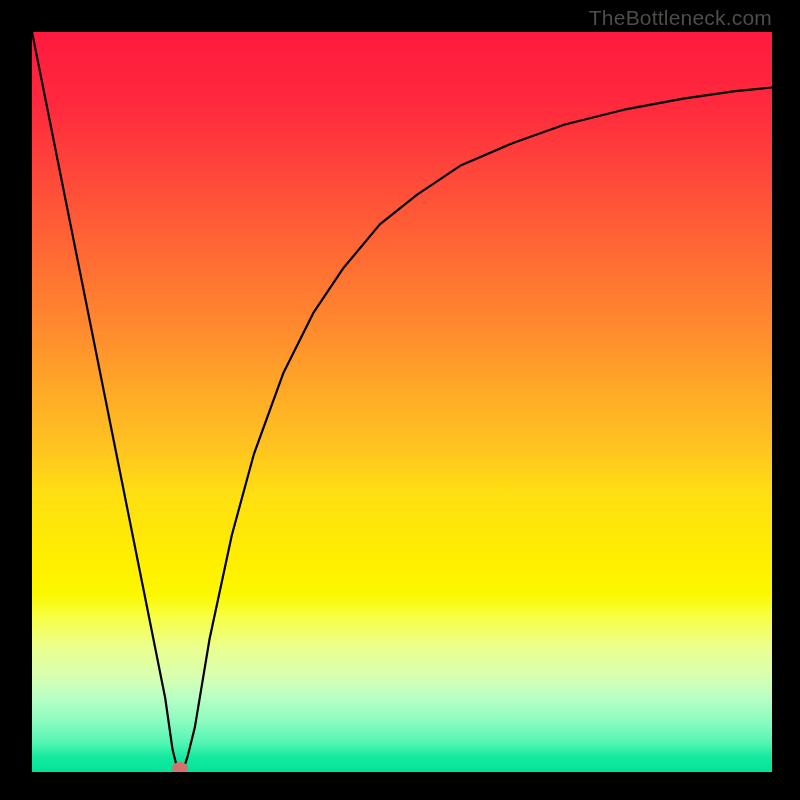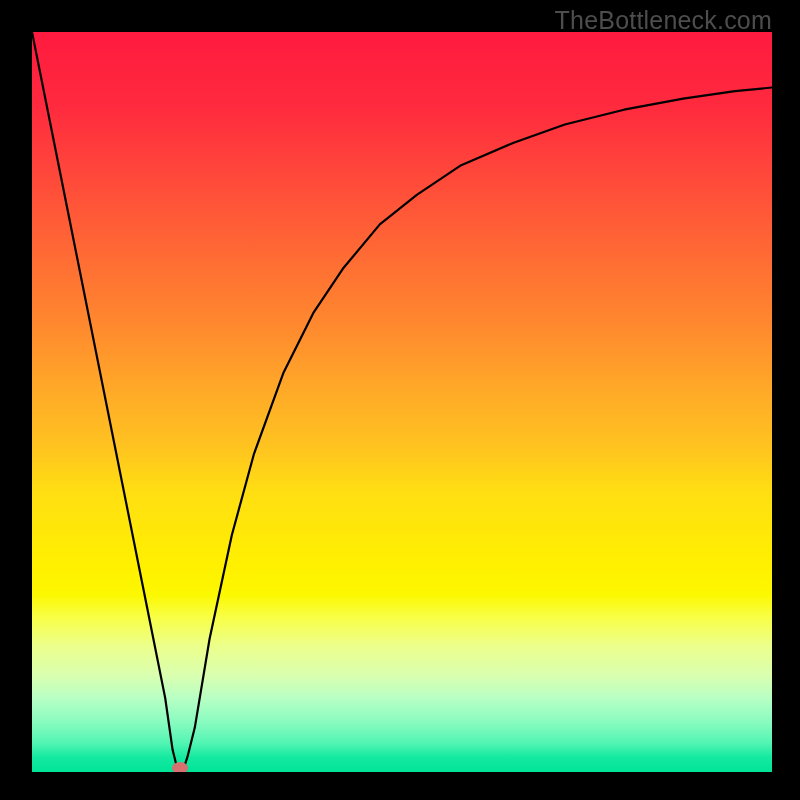--- a/index.html
+++ b/index.html
@@ -44,21 +44,21 @@
       #14eaa0 98%,
       #00e498 100%
     );
     overflow: hidden;
   }
   .watermark {
     position: absolute;
     top: 6px;
     right: 28px;
     color: #4d4d4d;
-    font-size: 25px;
+    font-size: 21px;
     font-weight: 500;
     letter-spacing: 0.2px;
     user-select: none;
   }
   svg {
     position: absolute;
     left: 0;
     top: 0;
     width: 740px;
     height: 740px;

